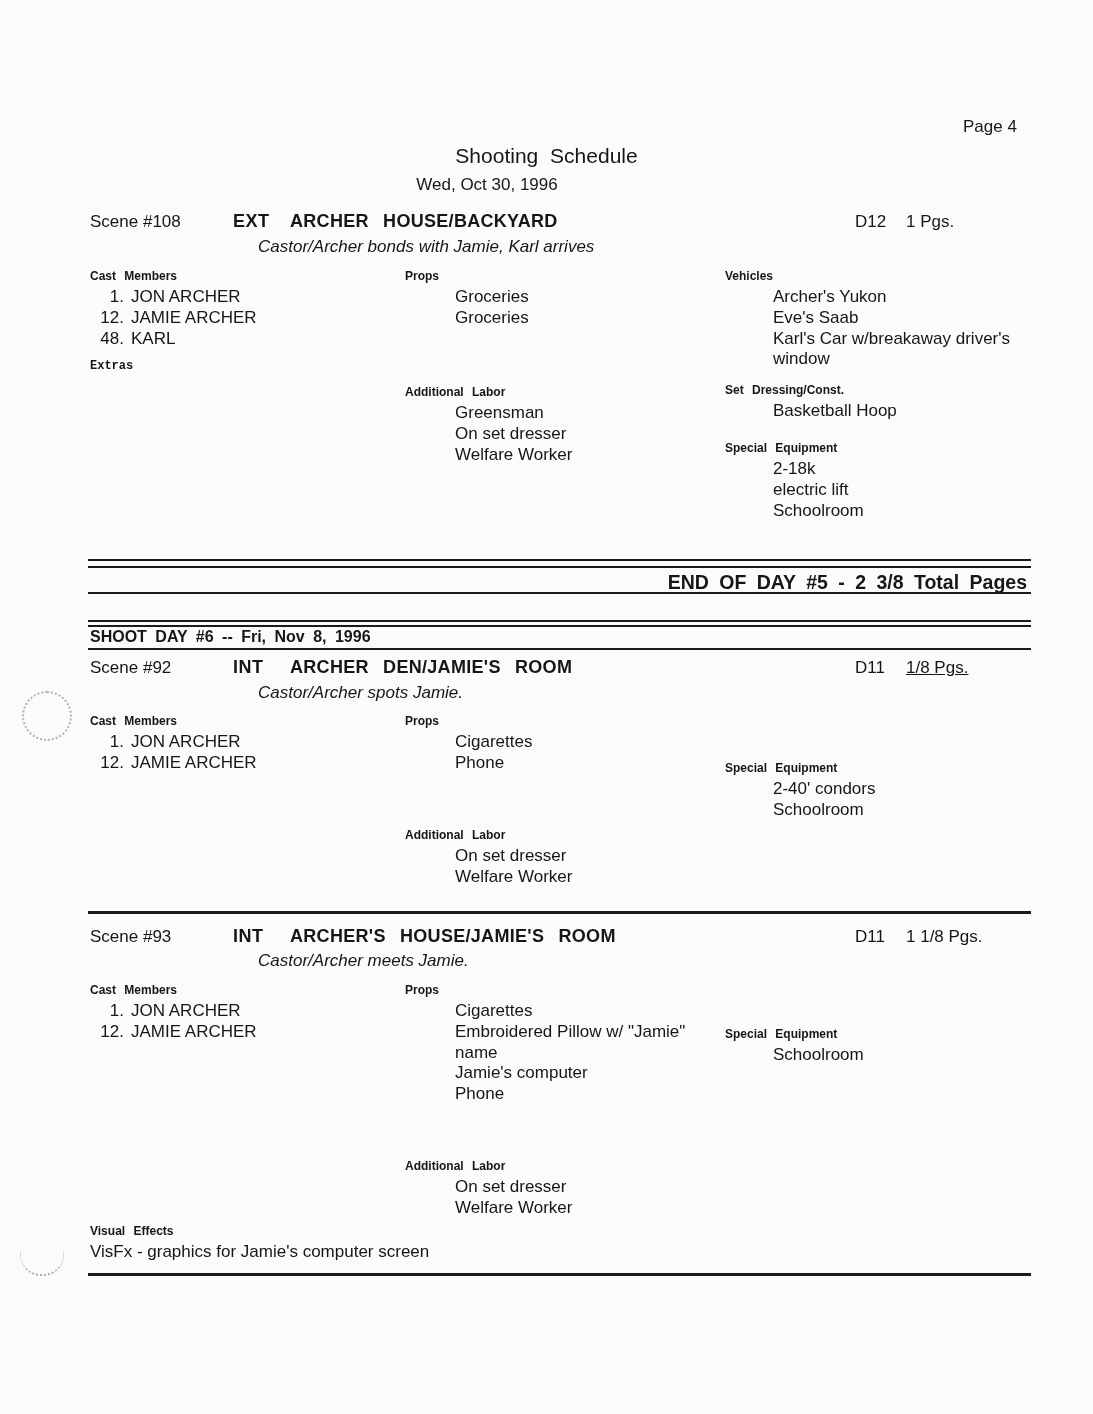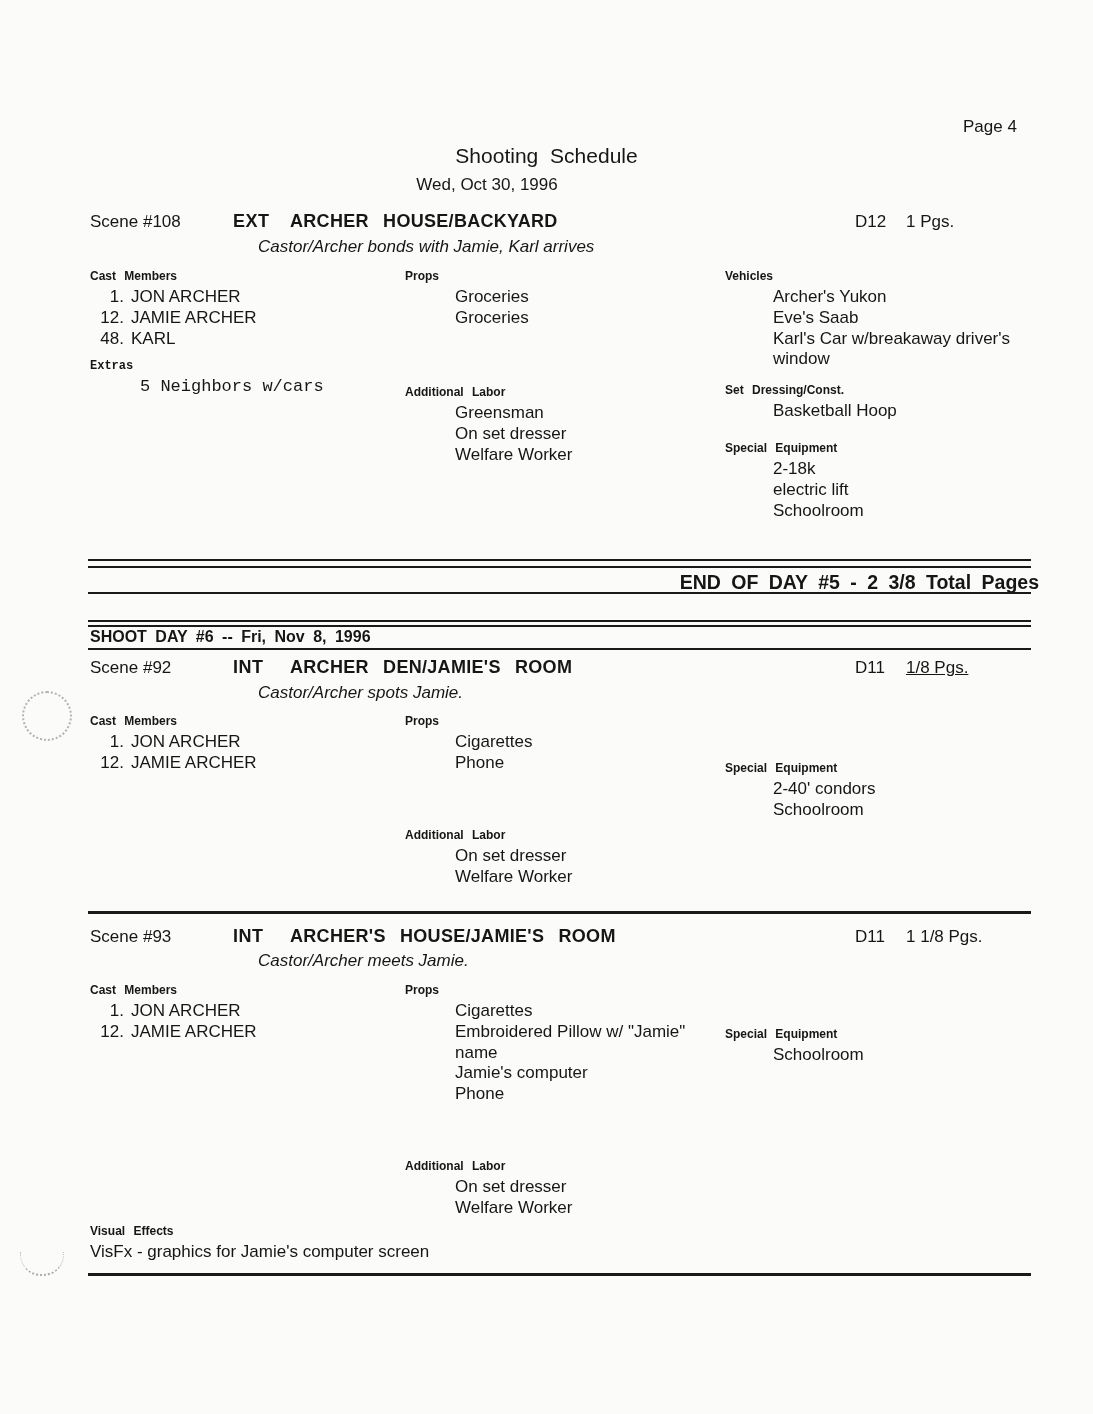--- a/index.html
+++ b/index.html
@@ -35,21 +35,21 @@
   .glist.tight{padding-left:48px;}
   .glist.noindent{padding-left:0;}
   .w-narrow{width:238px;}
   .cast-row{white-space:nowrap;}
   .cast-num{display:inline-block;width:34px;text-align:right;padding-right:7px;}
 
   
   .rule{position:absolute;left:88px;width:943px;background:#1a1a1a;}
 
   
-  .banner-end{top:571px;left:104px;width:935px;text-align:right;
+  .banner-end{top:571px;left:92px;width:935px;text-align:right;
     font-weight:bold;font-size:19.5px;word-spacing:5px;}
   .banner-shoot{top:628px;left:90px;font-weight:bold;font-size:16px;word-spacing:4px;}
 
   
   .punch{position:absolute;left:22px;top:691px;width:46px;height:46px;
     border:2px dotted #9a9a9a;border-radius:50%;opacity:.75;}
   .punch-partial{position:absolute;left:20px;top:1252px;width:42px;height:22px;
     border-bottom:2px dotted #9a9a9a;border-left:1px dotted #b5b5b5;
     border-right:1px dotted #b5b5b5;border-radius:0 0 21px 21px;opacity:.8;}
 </style>
@@ -71,23 +71,20 @@
 
   <div class="group" style="top:265px;left:90px;width:300px;">
     <div class="ghead">Cast Members</div>
     <div class="cast-row"><span class="cast-num">1.</span><span>JON ARCHER</span></div>
     <div class="cast-row"><span class="cast-num">12.</span><span>JAMIE ARCHER</span></div>
     <div class="cast-row"><span class="cast-num">48.</span><span>KARL</span></div>
   </div>
 
   <div class="group" style="top:355px;left:90px;width:300px;font-family:Liberation Mono, monospace;">
     <div class="ghead">Extras</div>
-    <div class="glist">
-      <div>5 Neighbors w/cars</div>
-    </div>
   </div>
 
   <div class="group" style="top:265px;left:405px;width:290px;">
     <div class="ghead">Props</div>
     <div class="glist">
       <div>Groceries</div>
       <div>Groceries</div>
     </div>
   </div>
 

